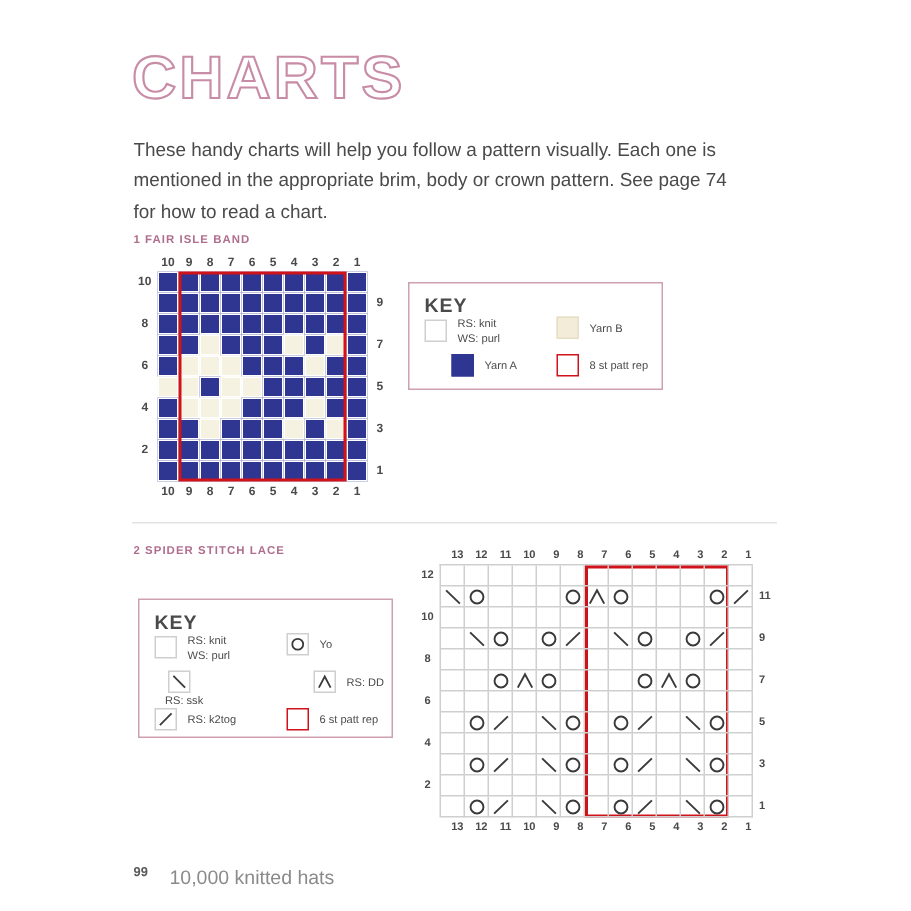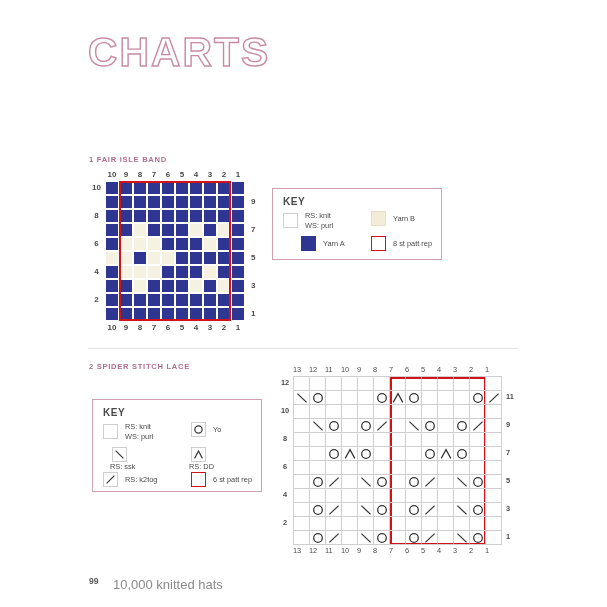--- a/index.html
+++ b/index.html
@@ -89,21 +89,21 @@
 
   
   .keybox{
     position:absolute;
     border:1px solid #cf9fb2;
     background:#ffffff;
     box-sizing:border-box;
   }
   .key-title{
     position:absolute;left:10px;top:7px;
-    font-size:10px;font-weight:bold;letter-spacing:.6px;color:#4a4a4a;
+    font-size:13px;font-weight:bold;letter-spacing:.6px;color:#4a4a4a;
   }
   .key-item{
     position:absolute;display:flex;align-items:center;
   }
   .key-swatch{
     width:15px;height:15px;box-sizing:border-box;flex:0 0 auto;
   }
   .sw-white{background:#ffffff;border:1px solid #cfcfcf;}
   .sw-blue{background:#2f3691;border:1px solid #2f3691;}
   .sw-cream{background:#f2ecd8;border:1px solid #e6dfc6;}
@@ -113,22 +113,22 @@
     margin-left:7px;font-size:7.4px;line-height:1.35;color:#4a4a4a;white-space:pre-line;
   }
 
   
   .sym-svg{display:block;width:100%;height:100%;}
 
   
   #lace-wrap{position:absolute;left:277px;top:364px;}
   .lc-colhead,.lc-colfoot{display:flex;margin-left:16px;}
   .lc-colhead span,.lc-colfoot span{
-    width:16px;height:12px;line-height:12px;text-align:left;
-    font-size:7.4px;font-weight:normal;color:#4a4a4a;
+    width:16px;height:12px;line-height:12px;text-align:right;
+    font-size:7.4px;font-weight:bold;color:#4a4a4a;
   }
   .lc-body{display:flex;align-items:flex-start;}
   .lc-rowlabels{display:flex;flex-direction:column;width:16px;}
   .lc-rowlabels span{
     height:14px;line-height:14px;text-align:center;
     font-size:7.4px;font-weight:bold;color:#4a4a4a;
   }
   .lc-rowlabels.right span{text-align:left;padding-left:4px;}
   .lc-grid{
     position:relative;
@@ -160,20 +160,21 @@
     font-size:13px;color:#8a8a8a;
   }
 </style>
 </head>
 <body>
 
 <div class="page">
 
   <div class="title">CHARTS</div>
 
+  <div class="intro">These handy charts will help you follow a pattern visually. Each one is mentioned in the appropriate brim, body or crown pattern. See page 74 for how to read a chart.</div>
 
   <div class="sec-head" id="sec1-head">1 FAIR ISLE BAND</div>
 
   <div id="fairisle-wrap">
     <div class="fi-colhead" id="fi-colhead">
         <span>10</span>
         <span>9</span>
         <span>8</span>
         <span>7</span>
         <span>6</span>
@@ -375,21 +376,21 @@
 
     <div class="key-item" style="left:10px;top:47px;flex-direction:column;">
       <div class="key-swatch sw-sym">
         <svg class="sym-svg" viewBox="0 0 15 15">
           <line x1="3" y1="3" x2="12" y2="12" stroke="#3a3a3a" stroke-width="1.4"></line>
         </svg>
       </div>
       <div class="key-label">RS: ssk</div>
     </div>
 
-    <div class="key-item" style="left:89px;top:47px;flex-direction:column;">
+    <div class="key-item" style="left:116px;top:47px;">
       <div class="key-swatch sw-sym">
         <svg class="sym-svg" viewBox="0 0 15 15">
           <polyline points="3,12 7.5,3.5 12,12" fill="none" stroke="#3a3a3a" stroke-width="1.4"></polyline>
         </svg>
       </div>
       <div class="key-label">RS: DD</div>
     </div>
 
     <div class="key-item" style="left:10px;top:72px;">
       <div class="key-swatch sw-sym">

